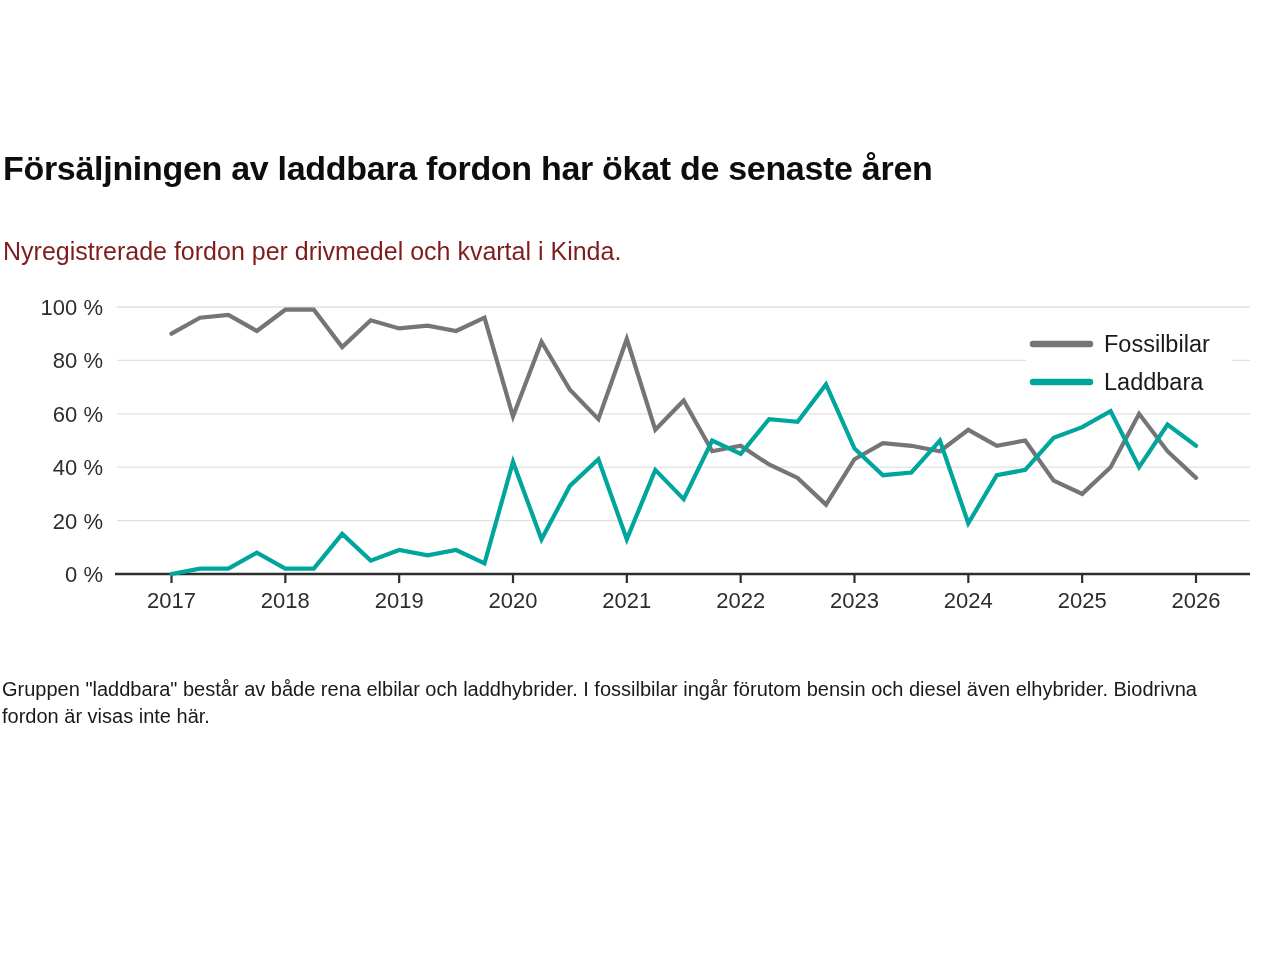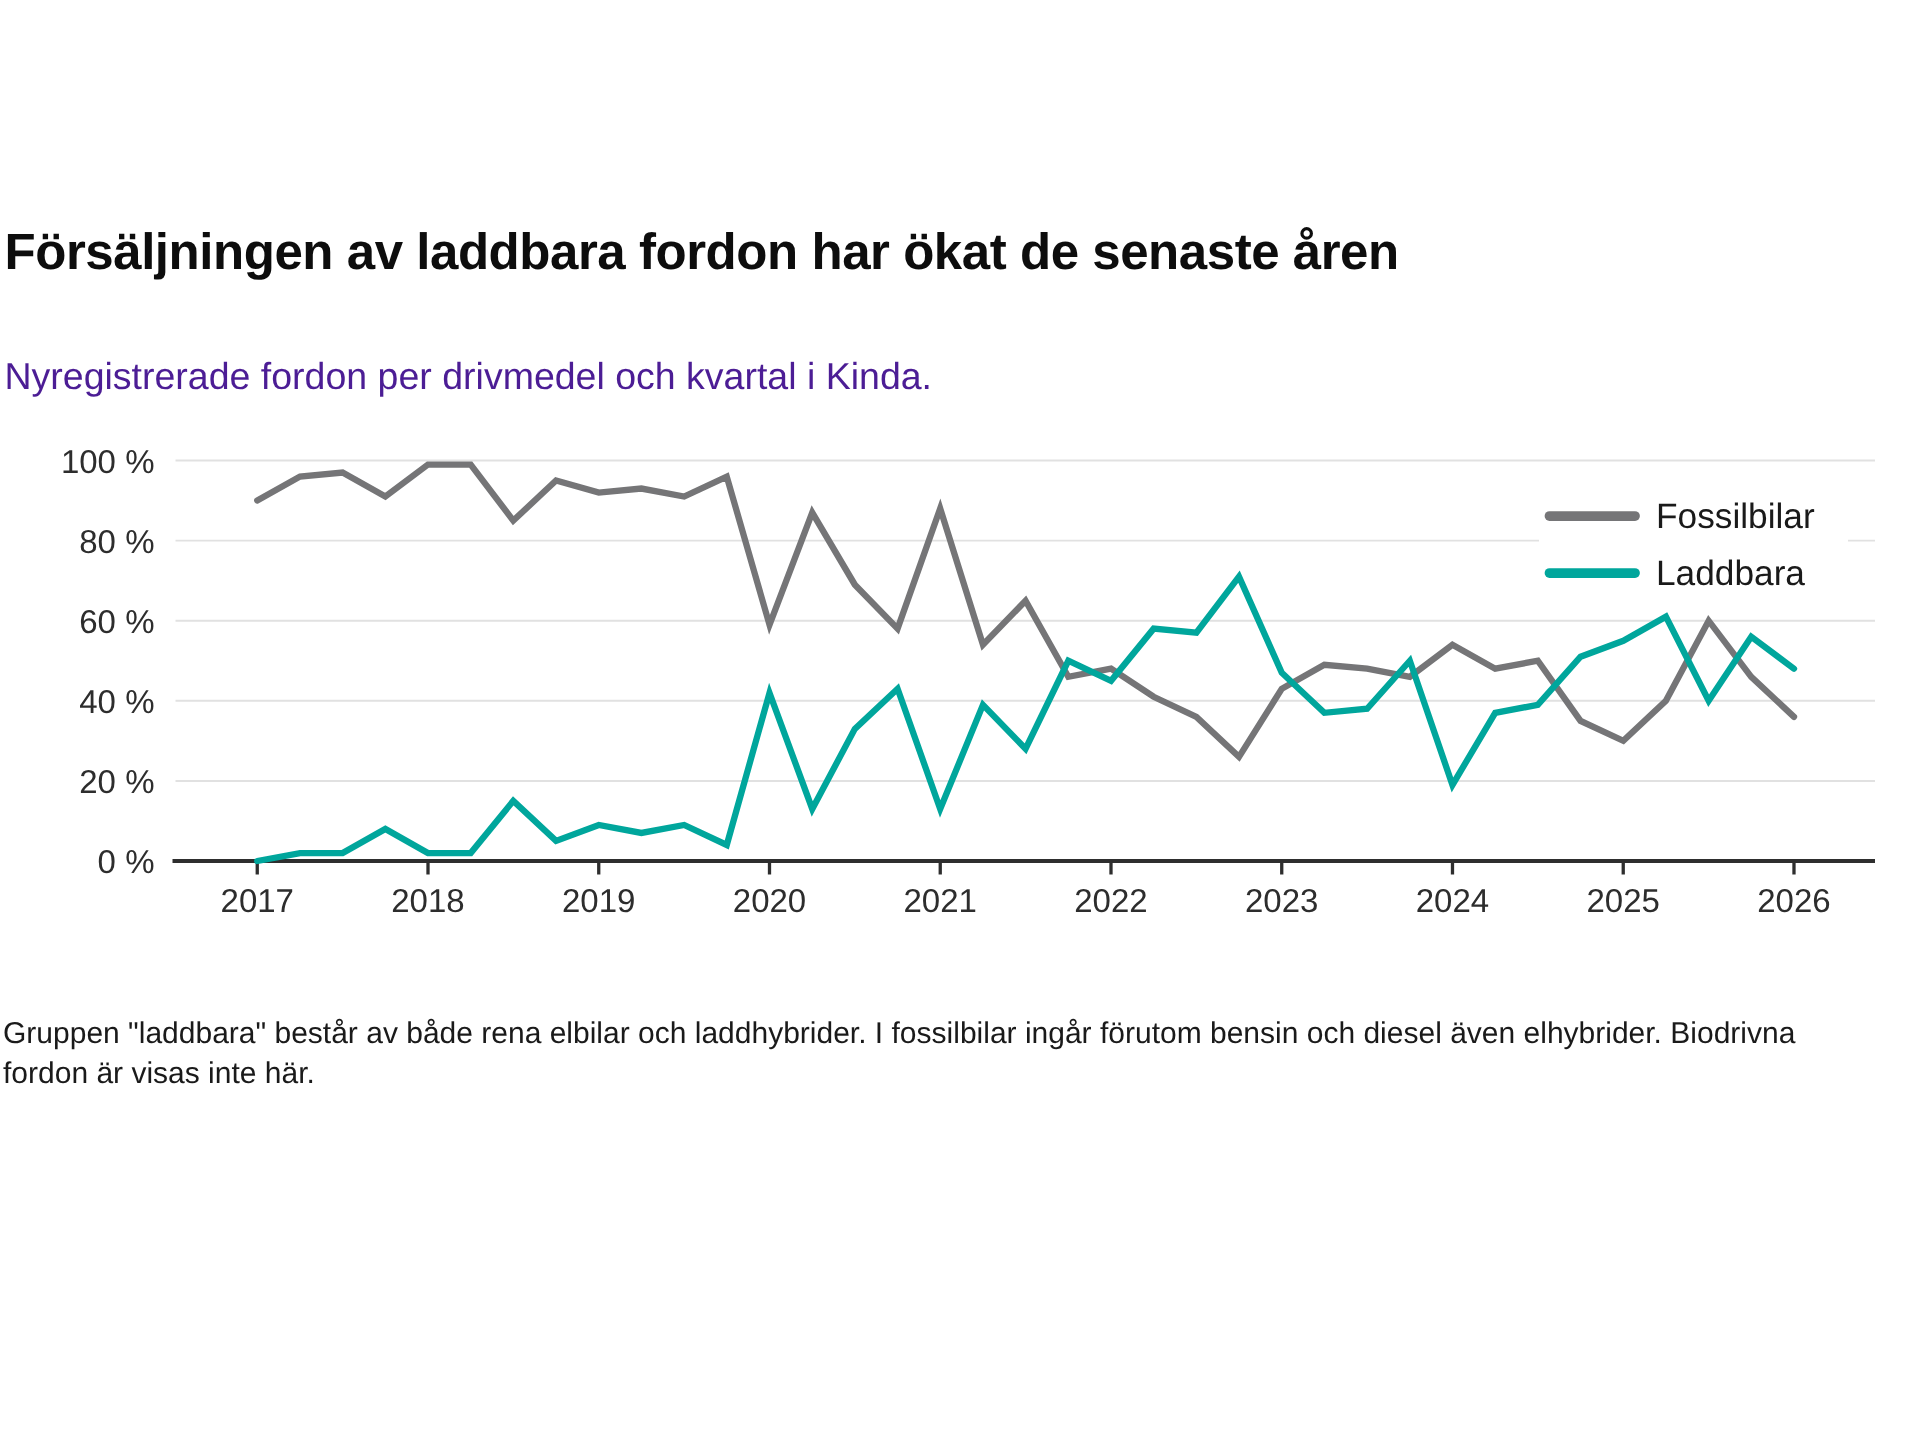--- a/index.html
+++ b/index.html
@@ -1,21 +1,21 @@
 <!DOCTYPE html>
 <html><head>
 <meta charset="utf-8">
 <style>
   html,body{margin:0;padding:0;background:#ffffff;}
   .page{position:relative;width:1280px;height:772px;background:#ffffff;overflow:hidden;
         font-family:"Liberation Sans","DejaVu Sans",sans-serif;color:#111;}
   .title{position:absolute;left:3px;top:149px;font-size:34px;font-weight:800;
          letter-spacing:-0.3px;color:#0d0d0d;margin:0;}
   .subtitle{position:absolute;left:3px;top:237px;font-size:25px;font-weight:400;
-            color:#4c1d95;margin:0;}
+            color:#7f1d1d;margin:0;}
   .chart-wrap{position:absolute;left:0;top:288px;width:1280px;height:340px;}
   .footnote{position:absolute;left:2px;top:676px;width:1225px;font-size:20px;
             line-height:27px;color:#1a1a1a;margin:0;}
   .brand{position:absolute;left:1070px;top:776px;display:flex;align-items:flex-start;gap:10px;}
   .brand-text{font-size:30px;font-weight:700;margin-top:3px;}
   svg text{font-family:"Liberation Sans","DejaVu Sans",sans-serif;}
 </style>
 </head>
 <body>
 

